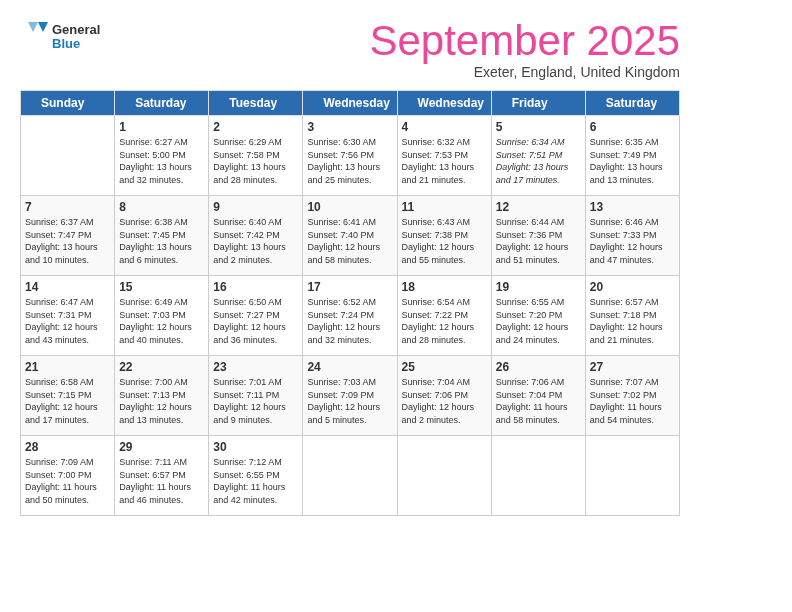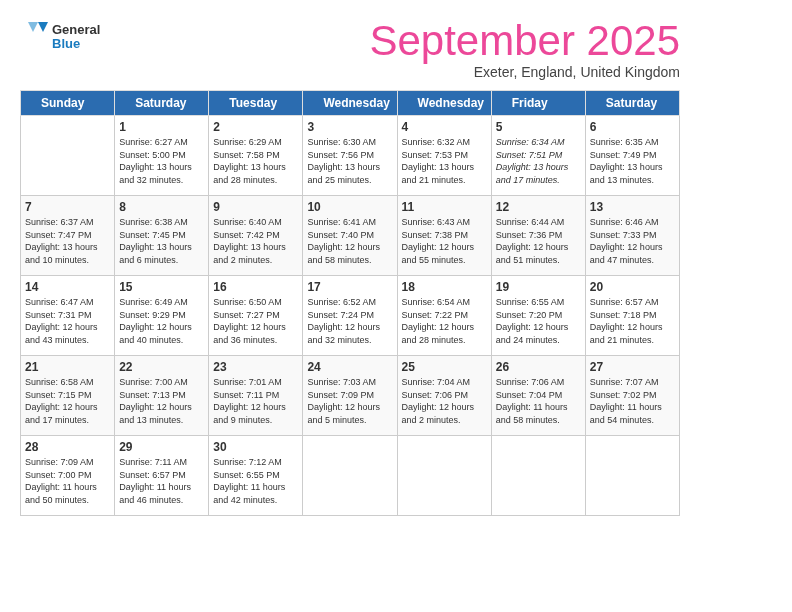--- a/index.html
+++ b/index.html
@@ -211,21 +211,21 @@
           <td>
             <span class="day-num">14</span>
             <div class="day-info" style="white-space: pre-line;">Sunrise: 6:47 AM
 Sunset: 7:31 PM
 Daylight: 12 hours
 and 43 minutes.</div>
           </td>
           <td>
             <span class="day-num">15</span>
             <div class="day-info" style="white-space: pre-line;">Sunrise: 6:49 AM
-Sunset: 9:29 PM
+Sunset: 7:03 PM
 Daylight: 12 hours
 and 40 minutes.</div>
           </td>
           <td>
             <span class="day-num">16</span>
             <div class="day-info" style="white-space: pre-line;">Sunrise: 6:50 AM
 Sunset: 7:27 PM
 Daylight: 12 hours
 and 36 minutes.</div>
           </td>

